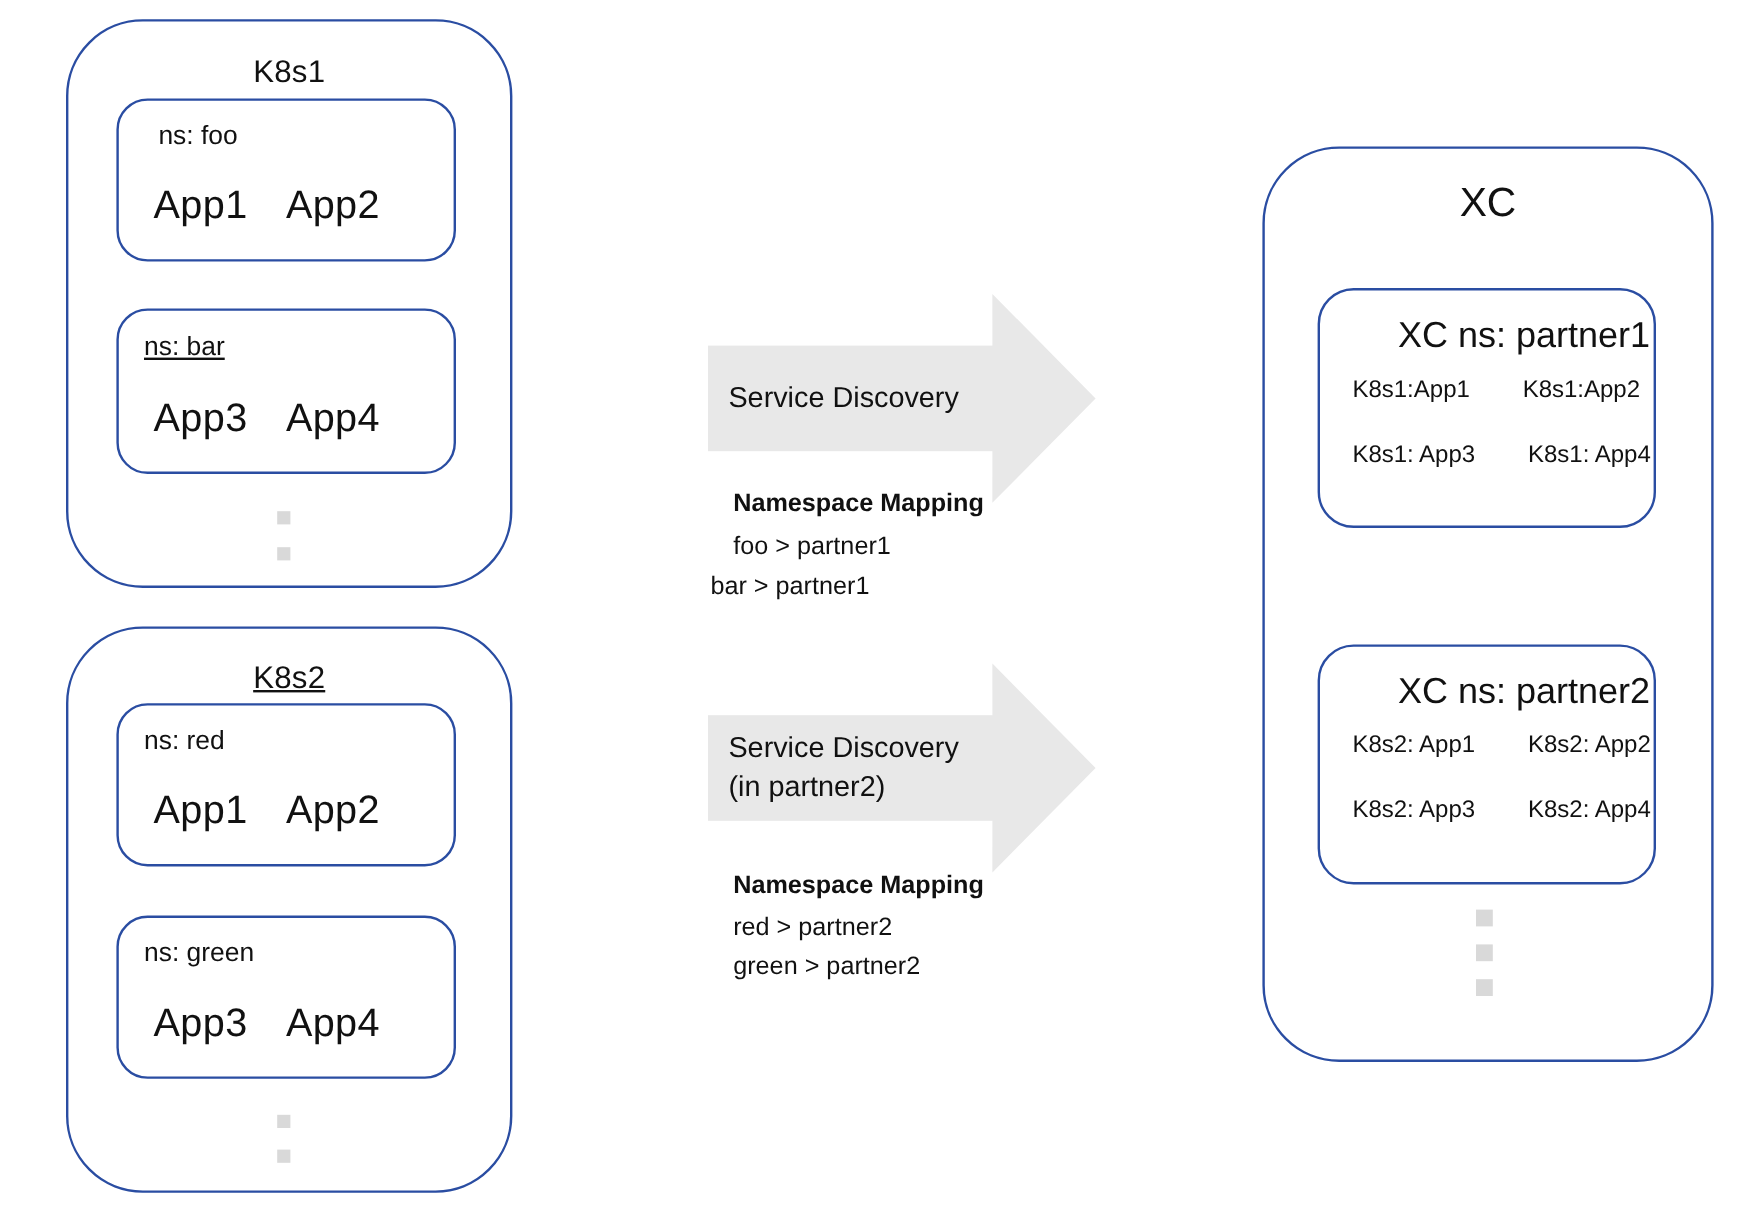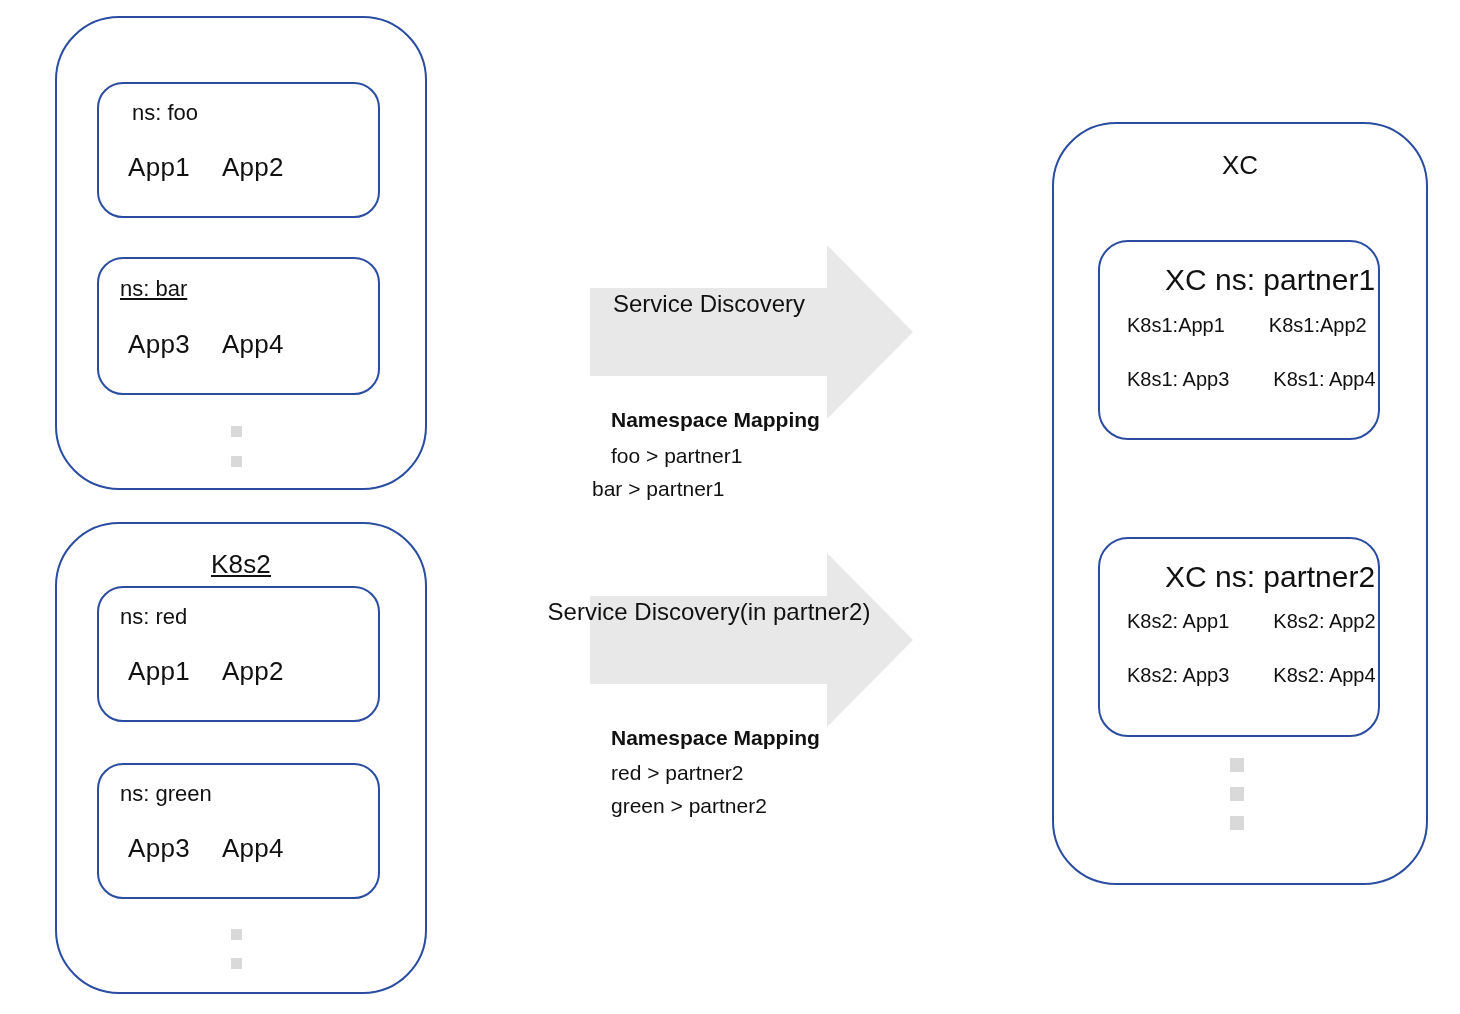--- a/index.html
+++ b/index.html
@@ -27,51 +27,53 @@
     box-sizing: border-box;
   }
   .xcnsbox {
     border: 2px solid #2a4da2;
     border-radius: 30px;
     background: #ffffff;
     box-sizing: border-box;
   }
   .cluster-title { font-size: 26px; text-align: center; letter-spacing: 0.2px; }
   .ns-label { font-size: 22px; }
-  .apps { font-size: 26px; display: flex; gap: 32px; letter-spacing: 0.3px; justify-content: flex-end; }
+  .apps { font-size: 33px; display: flex; gap: 32px; letter-spacing: 0.3px; justify-content: flex-end; }
   .dot { background: #d9d9d9; }
 
   .arrow-body {
     background: #e8e8e8;
     display: flex;
-    flex-direction: row;
+    flex-direction: column;
     justify-content: center;
+    padding-left: 17px;
     box-sizing: border-box;
   }
   .arrow-line { font-size: 24px; line-height: 32px; white-space: nowrap; }
   .arrow-head {
     width: 0; height: 0;
     border-top: 87px solid transparent;
     border-bottom: 87px solid transparent;
     border-left: 86px solid #e8e8e8;
   }
 
   .map-title { font-size: 21px; font-weight: bold; white-space: nowrap; }
   .map-line { font-size: 21px; white-space: nowrap; }
 
-  .xc-title { font-size: 26px; text-align: center; }
+  .xc-title { font-size: 34px; text-align: center; }
   .xcns-title { font-size: 30px; white-space: nowrap; margin-left: 41px; }
   .xc-row { font-size: 20px; display: flex; gap: 44px; white-space: nowrap; }
 </style>
 </head>
 <body>
 
 <div class="canvas">
 
   <div class="abs cluster" style="left:55px; top:16px; width:372px; height:474px;"></div>
+  <div class="abs cluster-title" style="left:55px; top:44px; width:372px;">K8s1</div>
 
   <div class="abs nsbox" style="left:97px; top:82px; width:283px; height:136px;"></div>
   <div class="abs ns-label" style="left:132px; top:100px;">ns: foo</div>
   <div class="abs apps" style="left:128px; top:152px;">
     <span>App1</span>
     <span>App2</span>
   </div>
 
   <div class="abs nsbox" style="left:97px; top:257px; width:283px; height:138px;"></div>
   <div class="abs ns-label" style="left:120px; top:276px;text-decoration:underline;">ns: bar</div>

